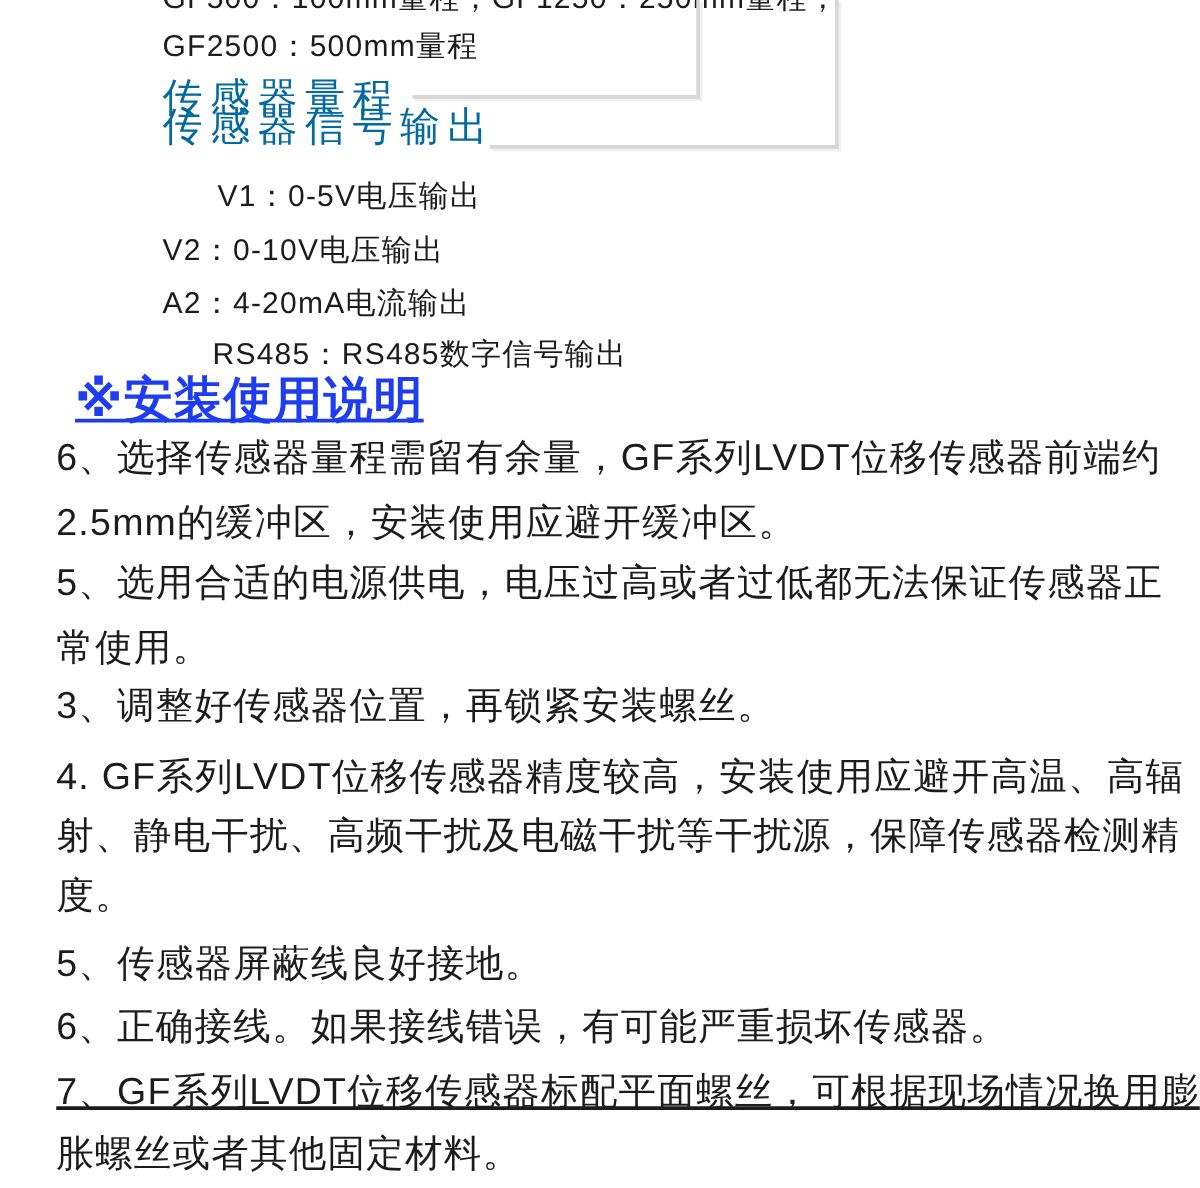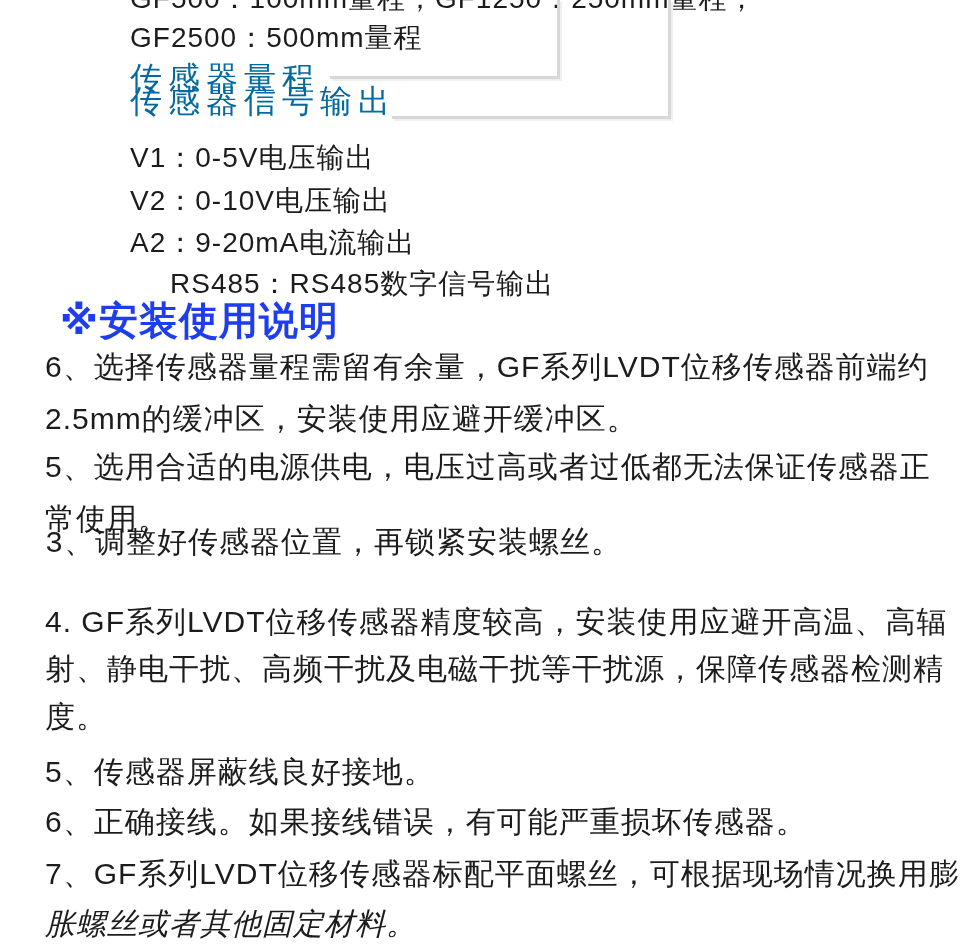--- a/index.html
+++ b/index.html
@@ -9,21 +9,21 @@
     height: 950px;
     background: #ffffff;
     overflow: hidden;
     font-family: "Liberation Sans", "DejaVu Sans", sans-serif;
   }
   .abs { position: absolute; white-space: nowrap; }
 
   
   .spec-text {
     left: 130px;
-    font-size: 28px;
+    font-size: 24px;
     line-height: 32px;
     color: #1c1c1c;
     letter-spacing: 1px;
   }
   .blue-label {
     left: 130px;
     font-size: 32px;
     line-height: 34px;
     color: #0369a1;
     letter-spacing: 6px;
@@ -67,42 +67,42 @@
     <div class="abs spec-text" style="top:22px;">GF2500：500mm量程</div>
 
     <div class="abs blue-label" style="top:61px;">传感器量程</div>
     <div class="abs blue-label" style="top:84px;text-align:right;">传感器信号输出</div>
 
     <div class="cline" style="left:330px; top:76px; width:230px; height:3px;"></div>
     <div class="cline" style="left:557px; top:0px; width:3px; height:79px;"></div>
     <div class="cline" style="left:392px; top:116px; width:279px; height:3px;"></div>
     <div class="cline" style="left:668px; top:0px; width:3px; height:119px;"></div>
 
-    <div class="abs spec-text" style="top:142px;">V1：0-5V电压输出</div>
+    <div class="abs spec-text" style="top:142px;margin-left:44px;">V1：0-5V电压输出</div>
     <div class="abs spec-text" style="top:185px;">V2：0-10V电压输出</div>
-    <div class="abs spec-text" style="top:227px;">A2：9-20mA电流输出</div>
+    <div class="abs spec-text" style="top:227px;">A2：4-20mA电流输出</div>
     <div class="abs spec-text" style="top:268px;margin-left:40px;">RS485：RS485数字信号输出</div>
   </section>
 
   <section>
-    <h2 class="abs section-heading" style="margin:0;">※安装使用说明</h2>
+    <h2 class="abs section-heading" style="margin:0;text-decoration:underline;">※安装使用说明</h2>
 
     <div class="abs body-line" style="top:350px;">6、选择传感器量程需留有余量，GF系列LVDT位移传感器前端约</div>
     <div class="abs body-line" style="top:402px;">2.5mm的缓冲区，安装使用应避开缓冲区。</div>
 
     <div class="abs body-line" style="top:450px;">5、选用合适的电源供电，电压过高或者过低都无法保证传感器正</div>
     <div class="abs body-line" style="top:502px;">常使用。</div>
 
-    <div class="abs body-line" style="top:527px;font-family:Liberation Mono, monospace;">3、调整好传感器位置，再锁紧安装螺丝。</div>
+    <div class="abs body-line" style="top:548px;">3、调整好传感器位置，再锁紧安装螺丝。</div>
 
     <div class="abs body-line" style="top:605px;">4. GF系列LVDT位移传感器精度较高，安装使用应避开高温、高辐</div>
     <div class="abs body-line" style="top:652px;">射、静电干扰、高频干扰及电磁干扰等干扰源，保障传感器检测精</div>
     <div class="abs body-line" style="top:700px;">度。</div>
 
     <div class="abs body-line" style="top:755px;">5、传感器屏蔽线良好接地。</div>
 
     <div class="abs body-line" style="top:805px;">6、正确接线。如果接线错误，有可能严重损坏传感器。</div>
 
-    <div class="abs body-line" style="top:857px;">7、GF系列LVDT位移传感器标配平面螺丝，可根据现场情况换用膨</div>
-    <div class="abs body-line" style="top:907px;font-style:italic;">胀螺丝或者其他固定材料。</div>
+    <div class="abs body-line" style="top:857px;text-decoration:underline;">7、GF系列LVDT位移传感器标配平面螺丝，可根据现场情况换用膨</div>
+    <div class="abs body-line" style="top:907px;">胀螺丝或者其他固定材料。</div>
   </section>
 
 </div>
 
 </body></html>

